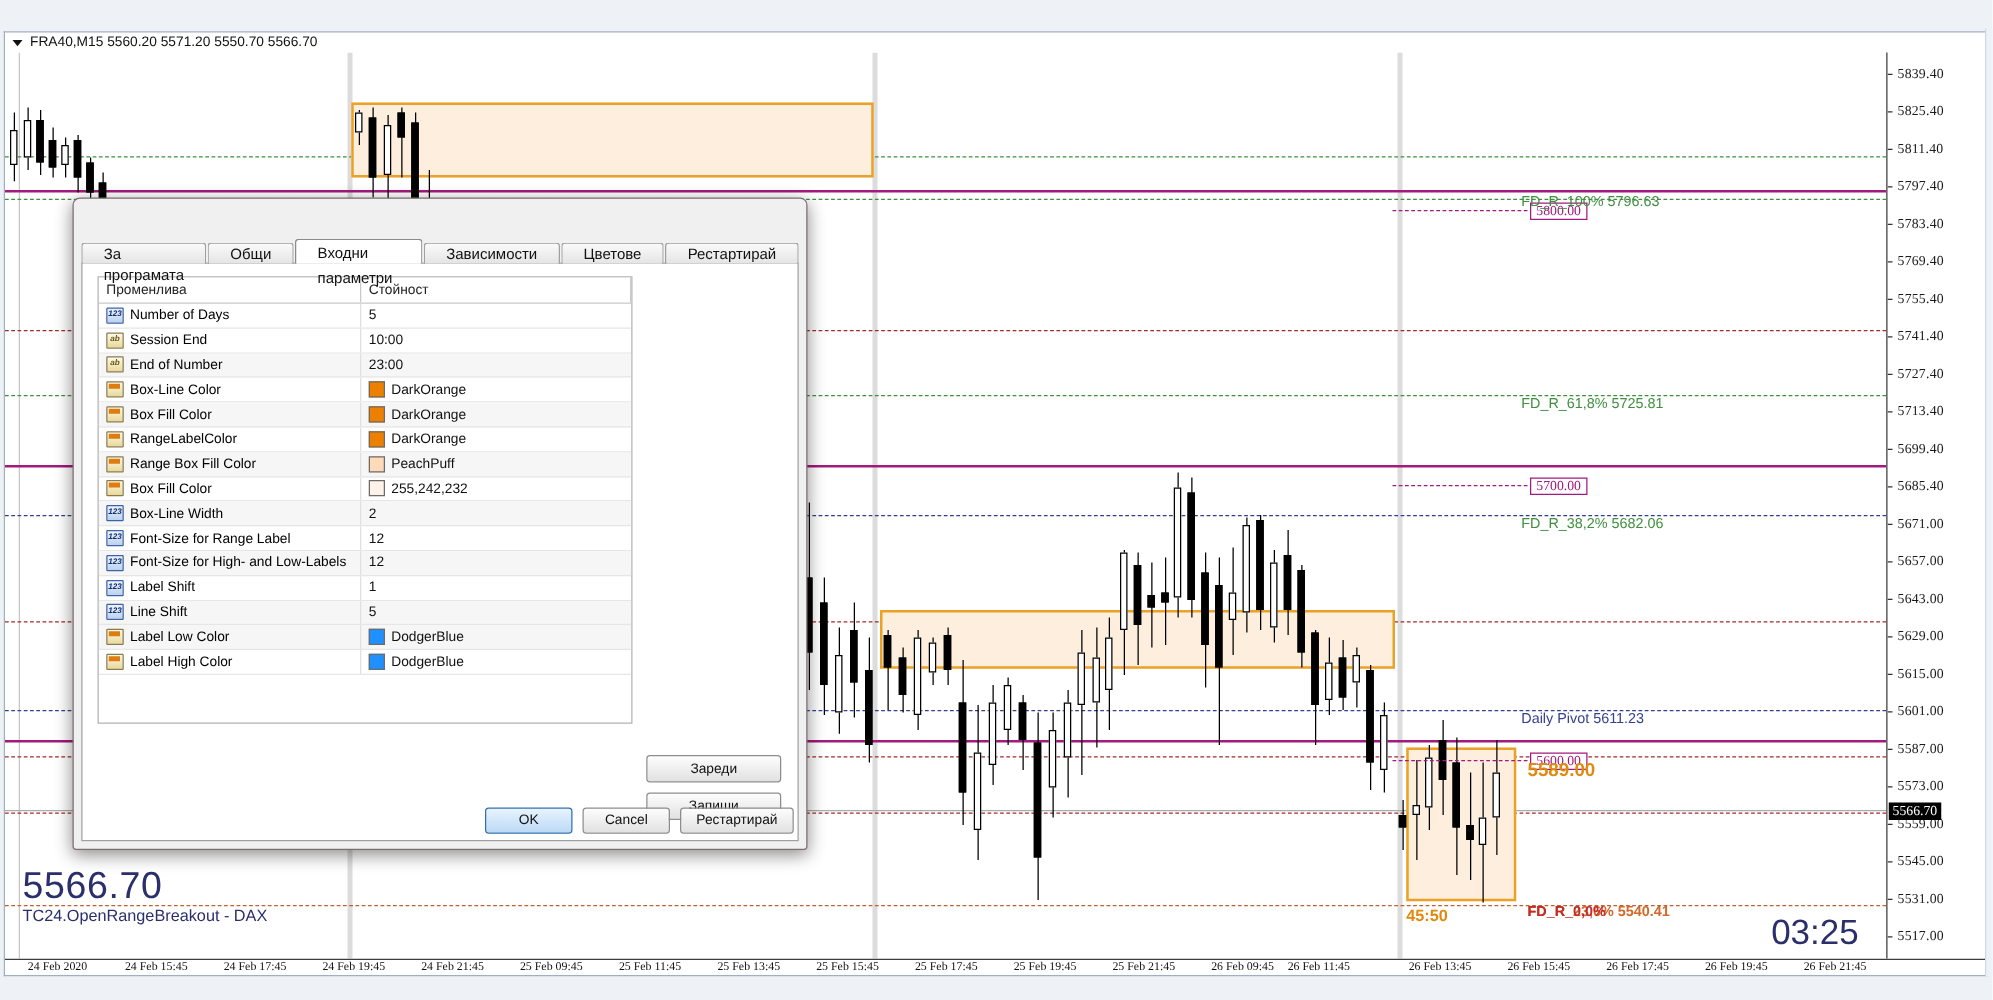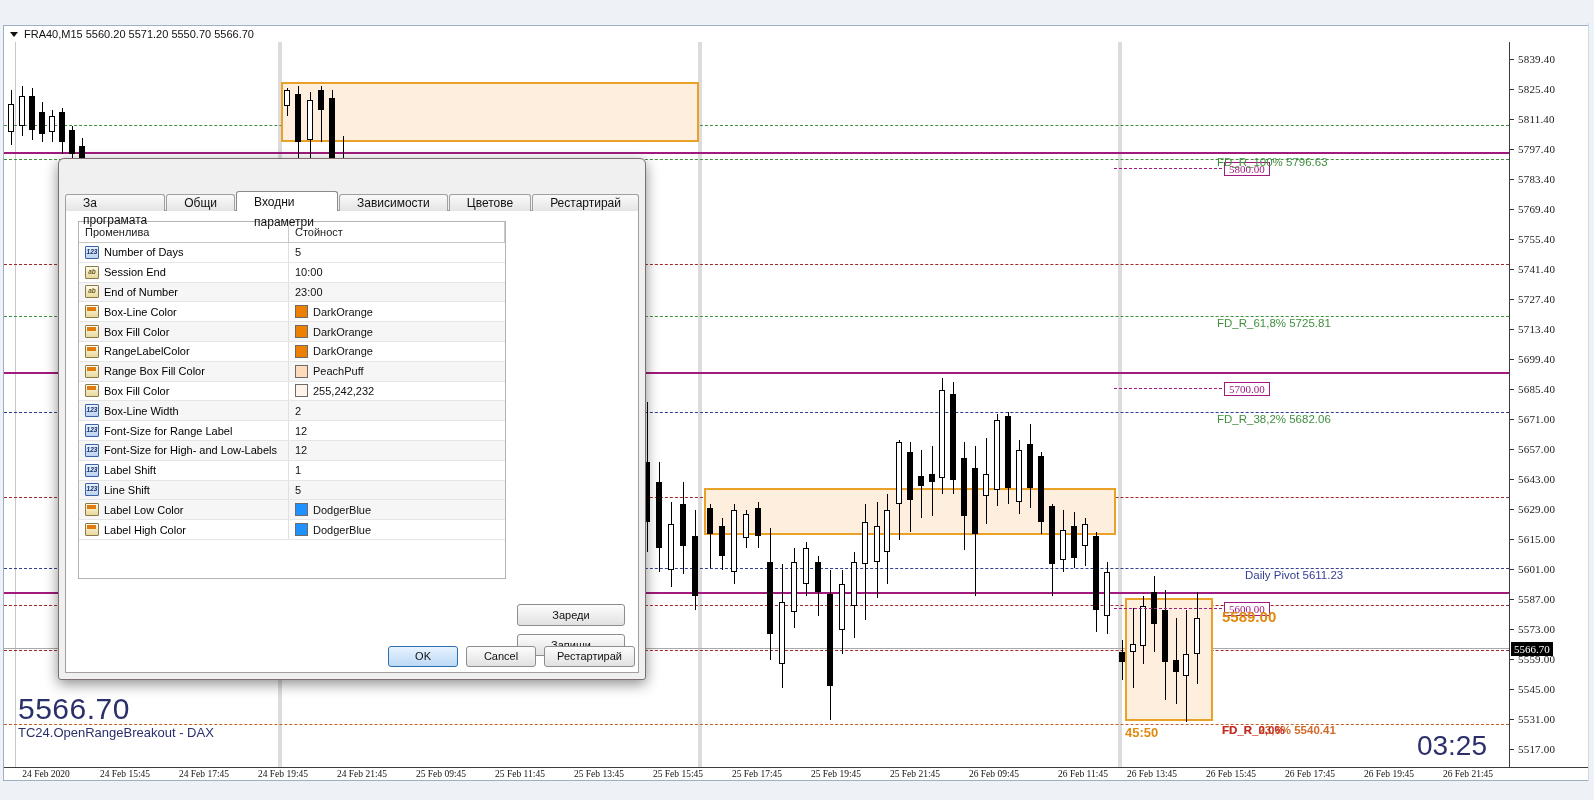--- a/index.html
+++ b/index.html
@@ -537,21 +537,21 @@
       <div class="tagline" style="left:1110px;top:126px;width:108px;"></div>
       <div class="pricetag" style="left:1220px;top:120px;">5800.00</div>
       <div class="tagline" style="left:1110px;top:346px;width:108px;"></div>
       <div class="pricetag" style="left:1220px;top:340px;">5700.00</div>
       <div class="tagline" style="left:1110px;top:566px;width:108px;"></div>
       <div class="pricetag" style="left:1220px;top:560px;">5600.00</div>
 
       <div class="lbl" style="left:1213px;top:114px;color:#3f8f3f;">FD_R_100% 5796.63</div>
       <div class="lbl" style="left:1213px;top:275px;color:#3f8f3f;">FD_R_61,8% 5725.81</div>
       <div class="lbl" style="left:1213px;top:371px;color:#3f8f3f;">FD_R_38,2% 5682.06</div>
-      <div class="lbl" style="left:1241px;top:527px;color:#333f8f;">Daily Pivot 5611.23</div>
+      <div class="lbl" style="left:1213px;top:527px;color:#333f8f;">Daily Pivot 5611.23</div>
       <div class="lbl" style="left:1218px;top:566px;color:#e08a10;font-size:15px;font-weight:bold;">5589.00</div>
       <div class="lbl" style="left:1218px;top:682px;color:#d06a2a;font-weight:bold;">FD_R_23,6% 5540.41</div>
       <div class="lbl" style="left:1218px;top:682px;color:#c42a2a;font-weight:bold;">FD_R_0,0%</div>
       <div class="lbl" style="left:1121px;top:683px;color:#e08a10;font-size:13px;font-weight:bold;">45:50</div>
     </div>
 
     <div class="pricescale">
       <div class="ps-tick" style="top:18px">
           <i></i>
           <span>5839.40</span>
@@ -664,21 +664,21 @@
       <div class="ta-lbl" style="left:279px">24 Feb 19:45</div>
       <div class="ta-lbl" style="left:358px">24 Feb 21:45</div>
       <div class="ta-lbl" style="left:437px">25 Feb 09:45</div>
       <div class="ta-lbl" style="left:516px">25 Feb 11:45</div>
       <div class="ta-lbl" style="left:595px">25 Feb 13:45</div>
       <div class="ta-lbl" style="left:674px">25 Feb 15:45</div>
       <div class="ta-lbl" style="left:753px">25 Feb 17:45</div>
       <div class="ta-lbl" style="left:832px">25 Feb 19:45</div>
       <div class="ta-lbl" style="left:911px">25 Feb 21:45</div>
       <div class="ta-lbl" style="left:990px">26 Feb 09:45</div>
-      <div class="ta-lbl" style="left:1079px">26 Feb 11:45</div>
+      <div class="ta-lbl" style="left:1051px">26 Feb 11:45</div>
       <div class="ta-lbl" style="left:1148px">26 Feb 13:45</div>
       <div class="ta-lbl" style="left:1227px">26 Feb 15:45</div>
       <div class="ta-lbl" style="left:1306px">26 Feb 17:45</div>
       <div class="ta-lbl" style="left:1385px">26 Feb 19:45</div>
       <div class="ta-lbl" style="left:1464px">26 Feb 21:45</div>
       <div class="ta-lbl" style="left:1627px">27 Feb 09:45</div>
     </div>
   </div>
 
   <div class="vscroll"></div>

